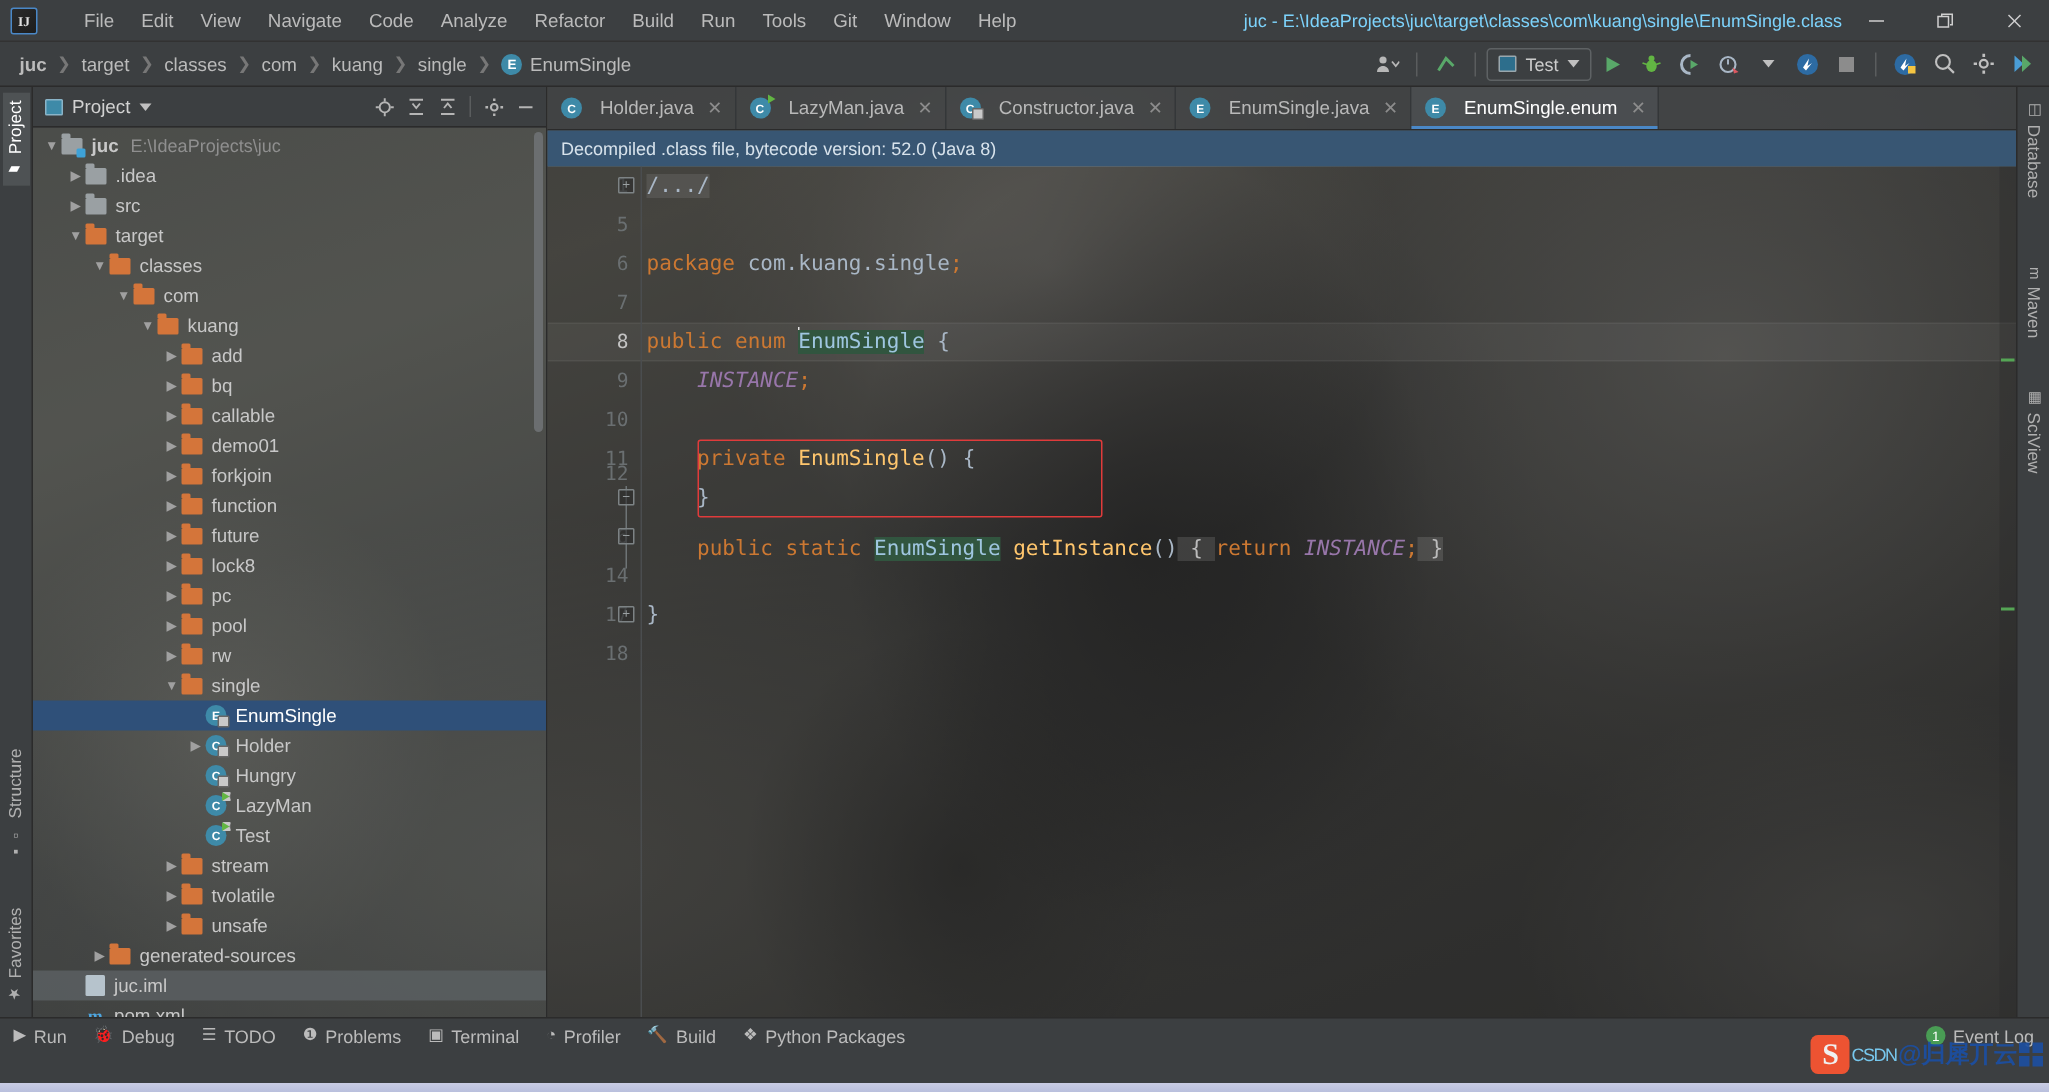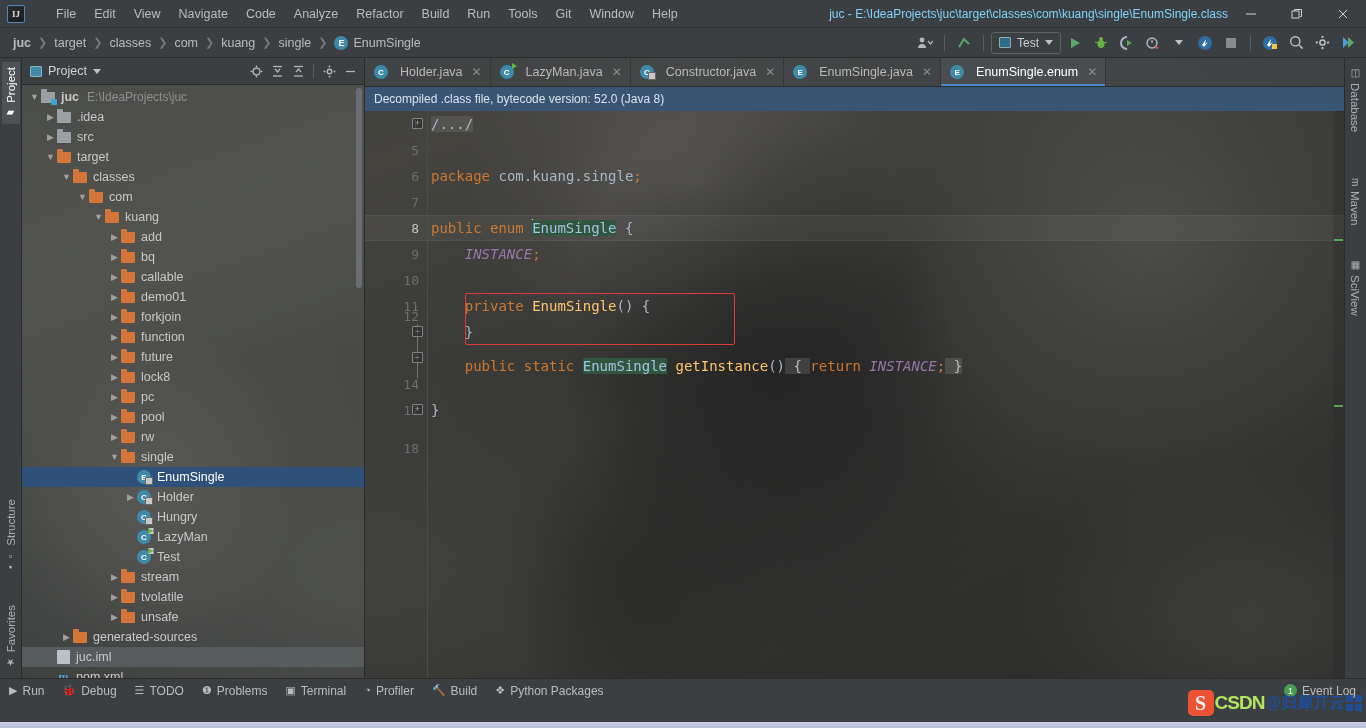--- a/index.html
+++ b/index.html
@@ -293,21 +293,21 @@
   
   .watermark {
     position: absolute; right: 4px; top: 690px; display: flex; align-items: center; gap: 1px;
     pointer-events: none; opacity: 0.92;
   }
   .wm-s {
     width: 26px; height: 26px; background: #fc5531; border-radius: 5px; color: #fff;
     font-size: 20px; font-weight: bold; display: flex; align-items: center; justify-content: center;
     font-family: "Liberation Serif", serif;
   }
-  .wm-txt { color: #bef264; font-size: 19px; font-weight: bold; letter-spacing: -1px; }
+  .wm-txt { color: #7dd3fc; font-size: 12px; font-weight: normal; letter-spacing: -1px; }
   .wm-cn { color: #1b4fa3; font-size: 16px; font-weight: bold; }
   .wm-grid {
     width: 16px; height: 16px;
     background:
       linear-gradient(#1d4fa0 0 0) 0 0/7px 7px no-repeat,
       linear-gradient(#1d4fa0 0 0) 9px 0/7px 7px no-repeat,
       linear-gradient(#1d4fa0 0 0) 0 9px/7px 7px no-repeat,
       linear-gradient(#1d4fa0 0 0) 9px 9px/7px 7px no-repeat;
   }
   .taskbar {
@@ -758,21 +758,21 @@
           <div class="gline" style="top: 52px;">6</div>
           <div class="gline" style="top: 78px;">7</div>
           <div class="gline cur" style="top: 104px;">8</div>
           <div class="gline" style="top: 130px;">9</div>
           <div class="gline" style="top: 156px;">10</div>
           <div class="gline" style="top: 182px;">11</div>
           <div class="gline" style="top: 192px;">12</div>
           <div class="gline" style="top: 234px;">6</div>
           <div class="gline" style="top: 260px;">14</div>
           <div class="gline" style="top: 286px;">17</div>
-          <div class="gline" style="top: 324px;">18</div>
+          <div class="gline" style="top: 312px;">18</div>
         </div>
       <div class="gutter-edge"></div>
 
       <div class="fold" style="left:47px; top:7px;">+</div>
       <div class="foldline" style="left:52px; top:213px; height:55px;"></div>
       <div class="fold" style="left:47px; top:215px;">−</div>
       <div class="fold" style="left:47px; top:241px;">−</div>
       <div class="fold" style="left:47px; top:293px;">+</div>
 
       <div class="code">

